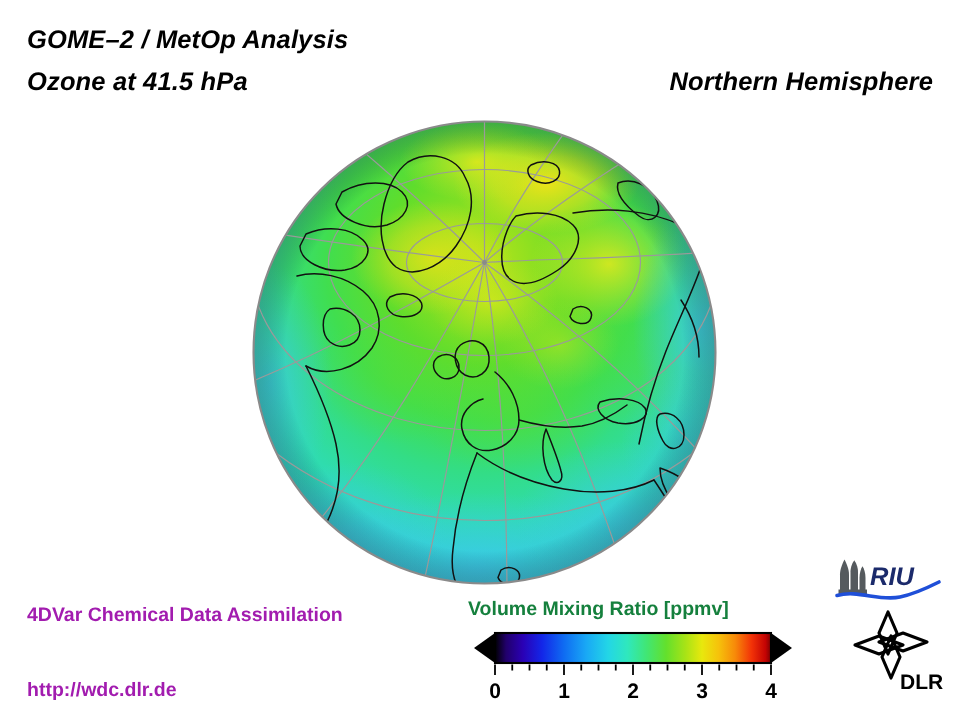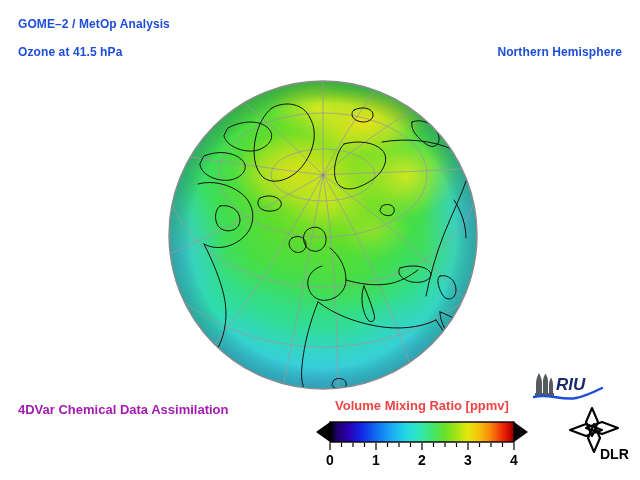--- a/index.html
+++ b/index.html
@@ -5,44 +5,44 @@
 <style>
   html,body{margin:0;padding:0;background:#ffffff;}
   body{
     width:640px;height:480px;position:relative;overflow:hidden;
     font-family:"Liberation Sans",sans-serif;
     -webkit-font-smoothing:antialiased;
   }
   .page{position:absolute;inset:0;background:#fff;}
 
   
-  .hdr{position:absolute;font-weight:bold;color:#1d4ed8;font-size:12px;letter-spacing:0.1px;white-space:nowrap;}
+  .hdr{position:absolute;font-weight:bold;color:#000000;font-size:17px;letter-spacing:0.1px;white-space:nowrap;font-style:italic;}
   #h-title   {left:18px; top:17px;}
   #h-sub     {left:18px; top:45px;}
   #h-date    {right:18px;top:17px;text-align:right;}
   #h-region  {right:18px;top:45px;text-align:right;}
 
   
   #globe-wrap{position:absolute;left:168px;top:80px;width:310px;height:310px;}
   #globe-svg{display:block;width:310px;height:310px;}
 
   
   .foot{position:absolute;left:18px;font-weight:bold;color:#a21caf;font-size:13px;white-space:nowrap;}
   #f1{top:402px;}
   #f2{top:427px;}
   #f3{top:452px;}
 
   
   #cb-block{position:absolute;left:312px;top:398px;width:220px;height:70px;}
-  #cb-title{position:absolute;left:0;top:0;width:220px;text-align:center;
-            font-weight:bold;font-size:13px;color:#ef4444;white-space:nowrap;}
+  #cb-title{position:absolute;left:0;top:0;width:220px;text-align:left;
+            font-weight:bold;font-size:13px;color:#15803d;white-space:nowrap;}
   #cb-svg{position:absolute;left:0;top:20px;}
 
   
-  #riu-logo{position:absolute;left:532px;top:371px;}
+  #riu-logo{position:absolute;left:556px;top:371px;}
   #dlr-logo{position:absolute;left:566px;top:406px;}
 </style>
 </head>
 <body>
 
 <div class="page">
 
   <div class="hdr" id="h-title">GOME–2 / MetOp Analysis</div>
   <div class="hdr" id="h-sub">Ozone at 41.5 hPa</div>
   <div class="hdr" id="h-region">Northern Hemisphere</div>
@@ -195,20 +195,21 @@
         <path d="M166 300 C172 296 180 300 178 306 C176 312 166 310 164 305 Z"></path>
       </g>
 
       <circle cx="155" cy="95" r="1.6" fill="#8a8a8a"></circle>
 
       <circle cx="155" cy="155" r="154" fill="none" stroke="#8a8a8a" stroke-width="1.4"></circle>
     </svg>
   </div>
 
   <div class="foot" id="f1">4DVar Chemical Data Assimilation</div>
+  <div class="foot" id="f3">http://wdc.dlr.de</div>
 
   <div id="cb-block">
     <div id="cb-title">Volume Mixing Ratio [ppmv]</div>
     <svg id="cb-svg" width="220" height="50" viewBox="0 0 220 50" xmlns="http://www.w3.org/2000/svg">
       <defs>
         <linearGradient id="cbgrad" x1="0" y1="0" x2="1" y2="0">
             <stop offset="0%" stop-color="#000000"></stop>
             <stop offset="4%" stop-color="#21006b"></stop>
             <stop offset="10%" stop-color="#2a00b4"></stop>
             <stop offset="17%" stop-color="#1326e8"></stop>

